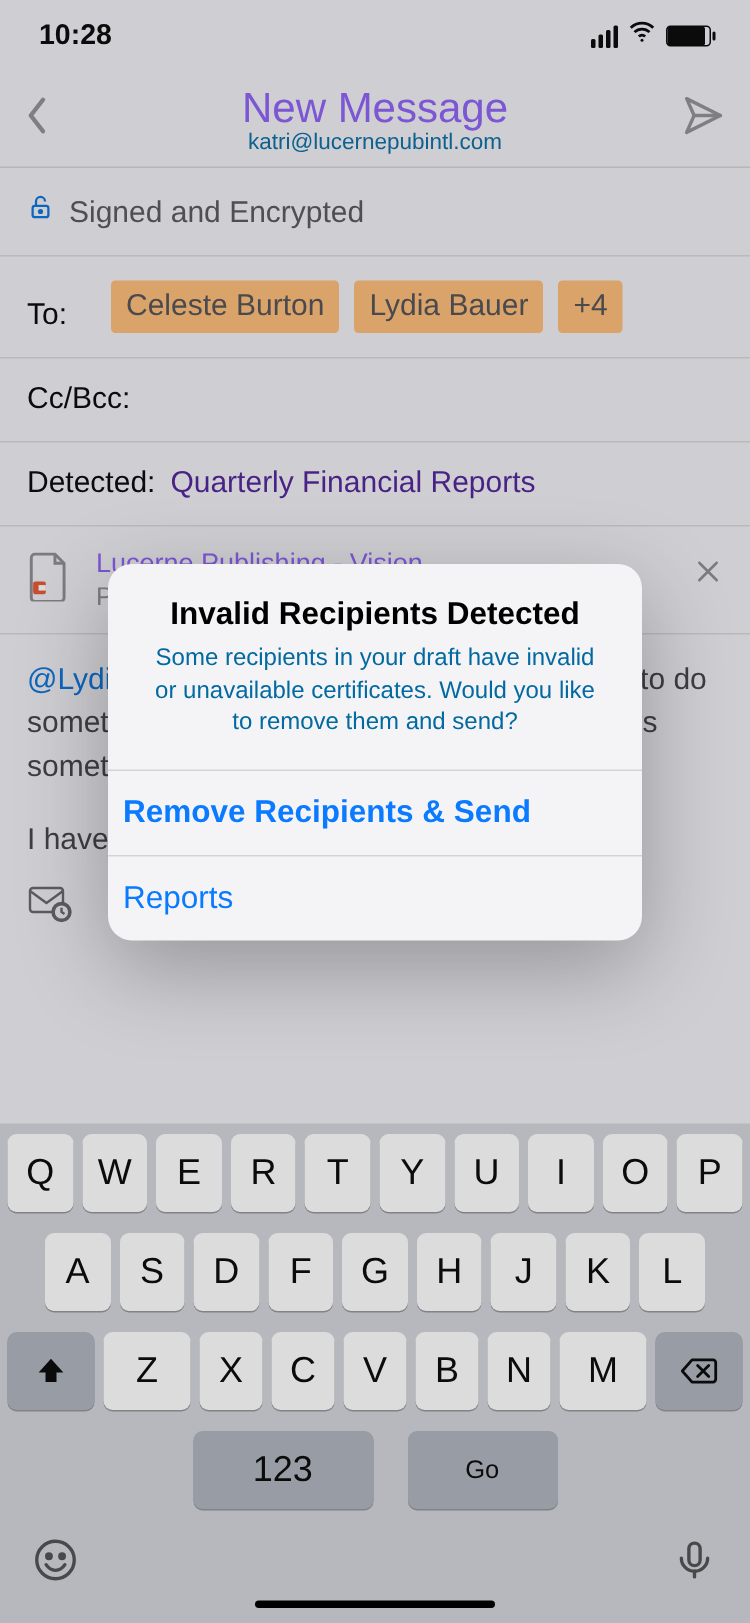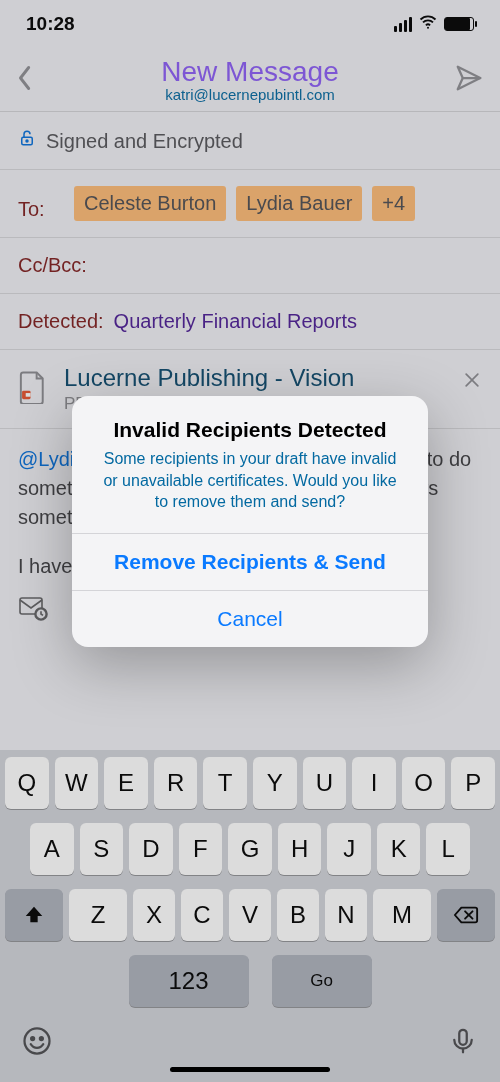--- a/index.html
+++ b/index.html
@@ -12,24 +12,24 @@
 .back-chevron svg{width:16px;height:28px}
 .nav-center{position:absolute;left:0;right:0;text-align:center;pointer-events:none}
 .nav-title{font-size:28px;font-weight:400;color:#8b5cf6}
 .nav-sub{font-size:15px;color:#0369a1;margin-top:-2px}
 .send-btn{margin-left:auto;color:#8e8e93}
 .send-btn svg{width:30px;height:30px}
 .row{display:flex;align-items:flex-end;padding:16px 18px;border-bottom:1px solid #d6d6da;font-size:20px;color:#6f6f74;gap:10px}
 .row.lock-row{color:#545458}
 .lock-row .lock-icon svg{width:18px;height:20px;color:#046fdb}
 .chip{background:#fdba74;border-radius:3px;padding:6px 10px;color:#4d4d52;font-size:20px}
-.label{min-width:46px;color:#7f1d1d}
+.label{min-width:46px;color:#000000}
 .subject-row .value{color:#4c1d95}
 .attach{position:relative;display:flex;align-items:center;padding:14px 18px;border-bottom:1px solid #d6d6da;gap:16px}
-.attach .attach-text .t1{font-size:24px;color:#0c4a6e}
+.attach .attach-text .t1{font-size:18px;color:#8b5cf6}
 .attach .attach-text .t2{font-size:17px;color:#8a8a8f;margin-top:2px}
 .attach .close-icon{position:absolute;right:18px;top:20px;color:#8a8a8f}
 .attach .close-icon svg{width:20px;height:20px}
 .attach .doc-icon svg{width:30px;height:34px}
 .body-area{padding:16px 18px;font-size:20px;color:#3f3f43;line-height:1.45;height:240px;overflow:hidden}
 .mention{color:#046fdb}
 .overlay{position:absolute;inset:0;background:rgba(60,60,60,.18);pointer-events:none}
 .keyboard{position:absolute;bottom:0;left:0;width:100%;background:#d1d3d9}
 .krow{display:flex;justify-content:center;gap:6px;padding:7px 5px}
 .key{background:#fff;height:52px;flex:1;border-radius:6px;display:flex;align-items:center;justify-content:center;font-size:24px;color:#000;box-shadow:0 1px 0 rgba(0,0,0,.3)}
@@ -37,25 +37,25 @@
 .krow2{padding:7px 30px}
 .krow3{padding:7px 5px}
 .krow3 .key:first-child,.krow3 .key:last-child{flex:0 0 58px}
 .krow4{gap:23px}
 .krow4 .key.num{flex:0 0 120px}
 .krow4 .key.go{flex:0 0 100px;font-size:17px}
 .krow4 .key.space{font-size:18px}
 .emoji-row{display:flex;align-items:center;justify-content:space-between;padding:12px 22px 4px;color:#4c4c50}
 .emoji-row svg{width:30px;height:30px}
 .home-ind{position:absolute;bottom:10px;left:50%;transform:translateX(-50%);width:160px;height:5px;border-radius:3px;background:#000}
-.alert{position:absolute;top:396px;left:50%;transform:translateX(-50%);width:356px;background:#f4f4f6;border-radius:16px;overflow:hidden;box-shadow:0 18px 60px rgba(0,0,0,.28)}
+.alert{position:absolute;top:376px;left:50%;transform:translateX(-50%);width:356px;background:#f4f4f6;border-radius:16px;overflow:hidden;box-shadow:0 18px 60px rgba(0,0,0,.28)}
 .alert-head{padding:22px 26px 20px;text-align:center}
 .alert-title{font-size:21px;font-weight:600;color:#000;margin-bottom:6px}
 .alert-msg{font-size:16px;color:#0369a1;line-height:1.35}
-.alert-btn{border-top:1px solid #d4d4d8;text-align:center;font-size:21px;color:#0a7aff;padding:16px 10px}
+.alert-btn{border-top:1px solid #d4d4d8;font-size:21px;color:#0a7aff;padding:16px 10px}
 .alert-btn.bold{font-weight:600}
 .bars{display:inline-flex;align-items:flex-end;gap:2px}
 .bars span{width:3px;background:#000;border-radius:1px}
 .bars span:nth-child(1){height:6px}.bars span:nth-child(2){height:9px}.bars span:nth-child(3){height:12px}.bars span:nth-child(4){height:15px}
 .batt{width:30px;height:14px;border:1.5px solid #000;border-radius:3px;position:relative}
 .batt::after{content:"";position:absolute;right:-4px;top:3px;width:2px;height:6px;background:#000;border-radius:1px}
 .batt i{display:block;height:100%;width:88%;background:#000;border-radius:1px}
 .schedule-icon svg{width:30px;height:26px;flex:0 0 30px}
 </style>
 </head>
@@ -225,17 +225,17 @@
   </div>
 
   <div class="overlay"></div>
 
   <div class="alert">
     <div class="alert-head">
       <div class="alert-title">Invalid Recipients Detected</div>
       <div class="alert-msg">Some recipients in your draft have invalid or unavailable certificates. Would you like to remove them and send?</div>
     </div>
     <div class="alert-btn bold">Remove Recipients &amp; Send</div>
-    <div class="alert-btn">Cancel</div>
+    <div class="alert-btn">Reports</div>
   </div>
 
   <div class="home-ind"></div>
 </div>
 
 </body></html>

